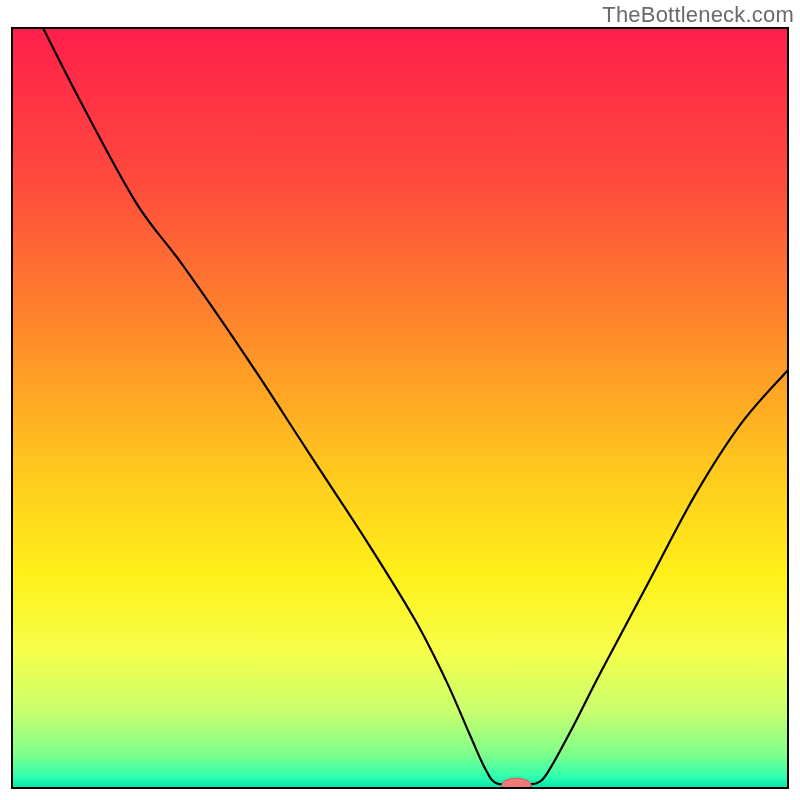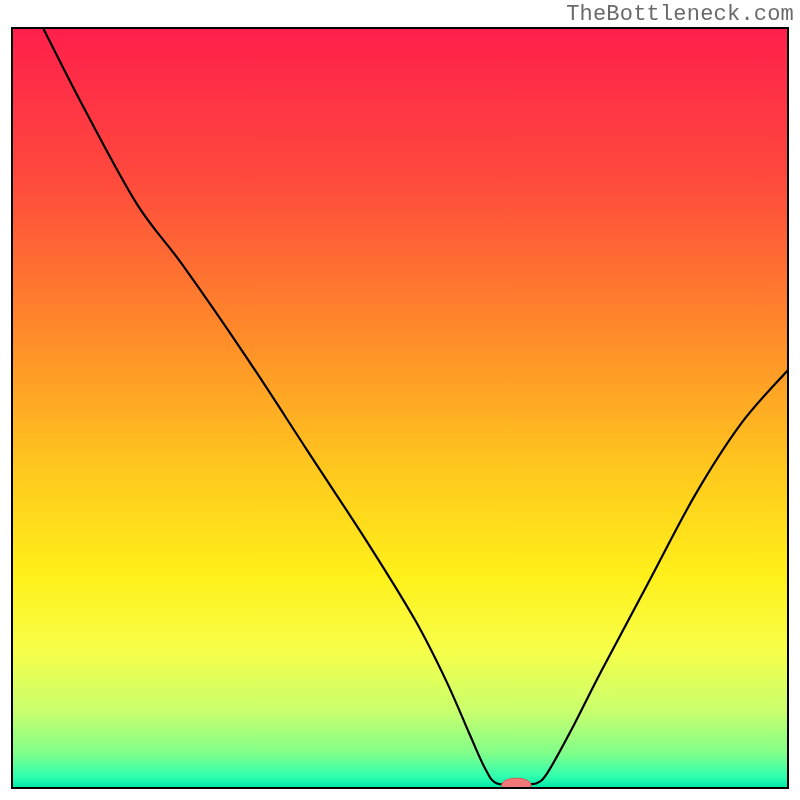--- a/index.html
+++ b/index.html
@@ -19,21 +19,20 @@
   .watermark {
     position: absolute;
     top: 2px;
     right: 6px;
     color: #6a6a6a;
     font-size: 22px;
     font-weight: 400;
     letter-spacing: 0.2px;
     z-index: 40;
     user-select: none;
-    font-family: Liberation Mono, monospace;
   }
   svg.plot {
     position: absolute;
     left: 0;
     top: 0;
     width: 800px;
     height: 800px;
     display: block;
   }
 </style>

